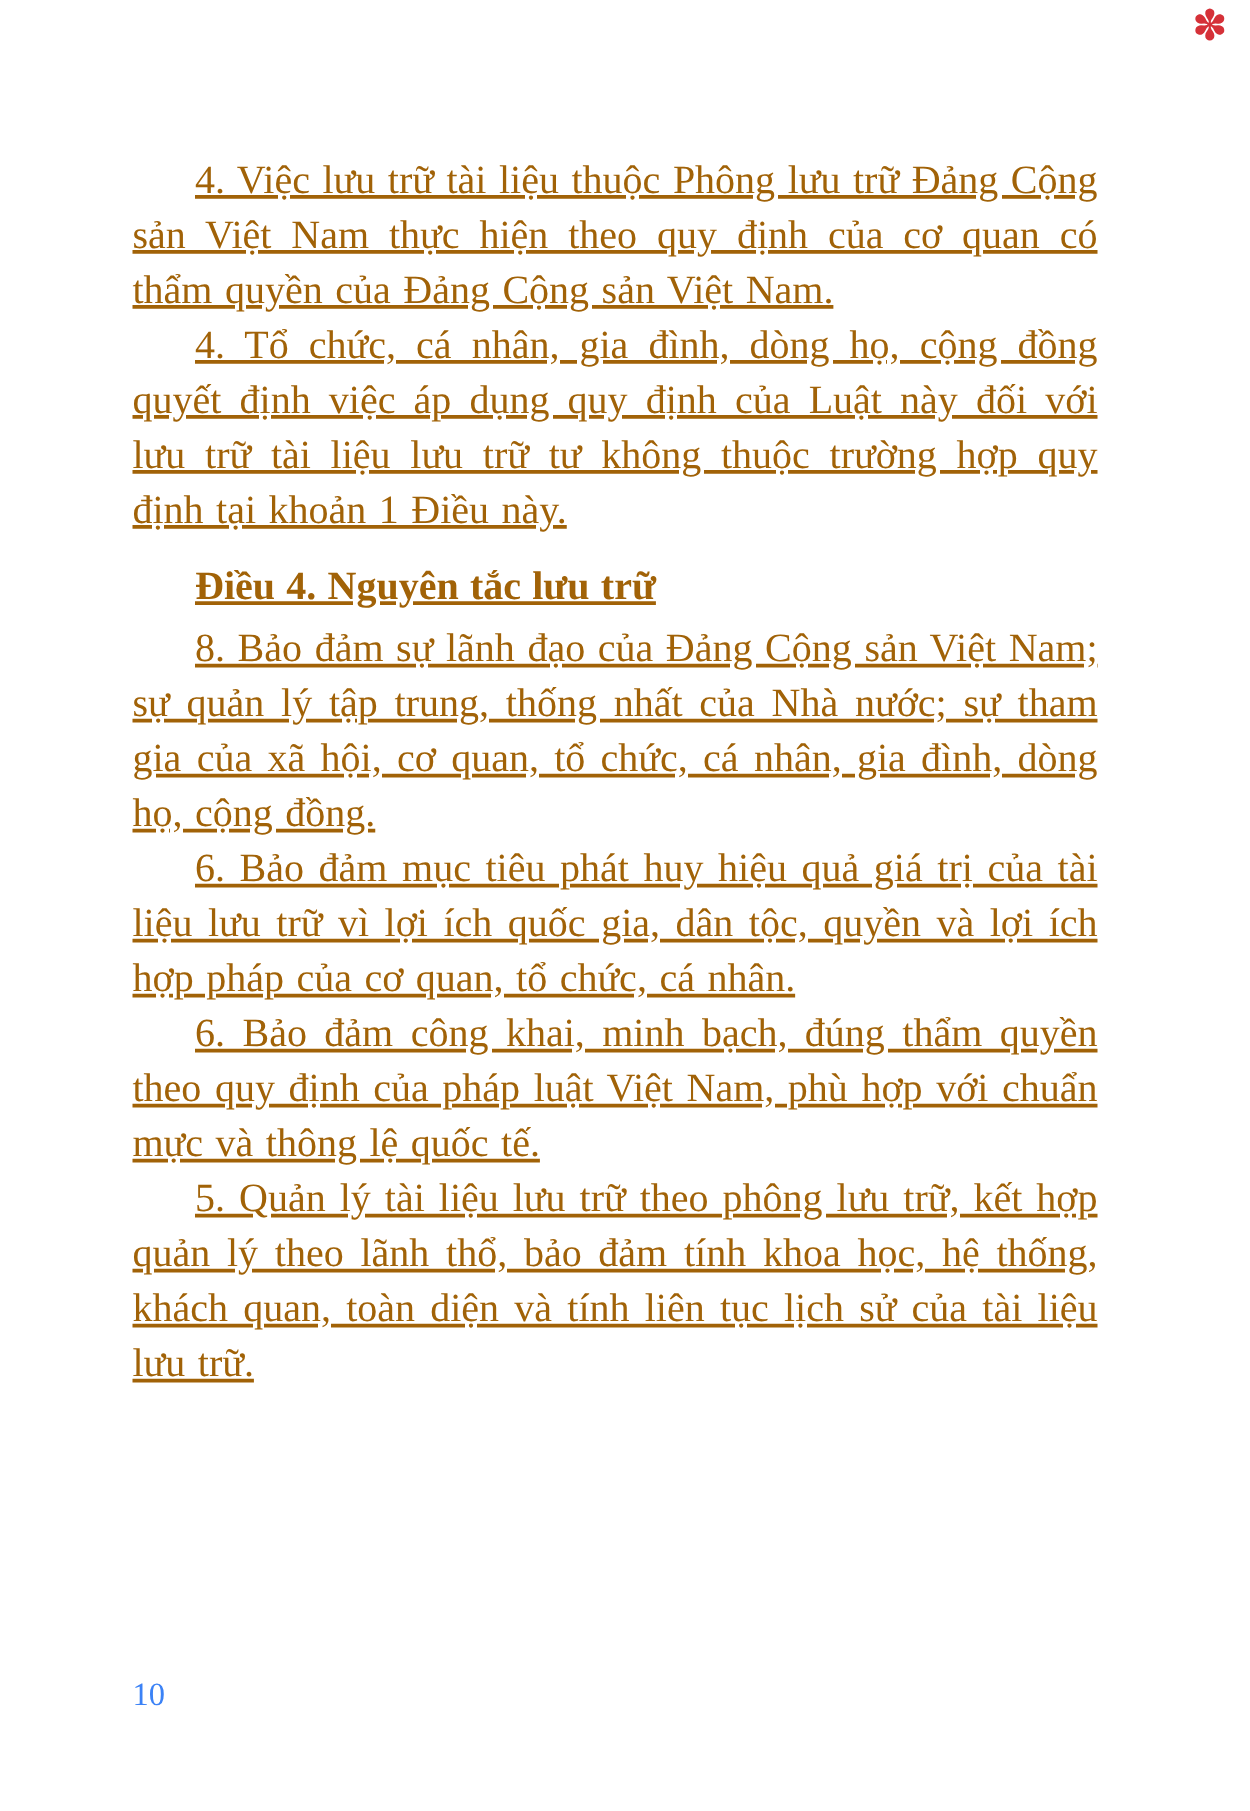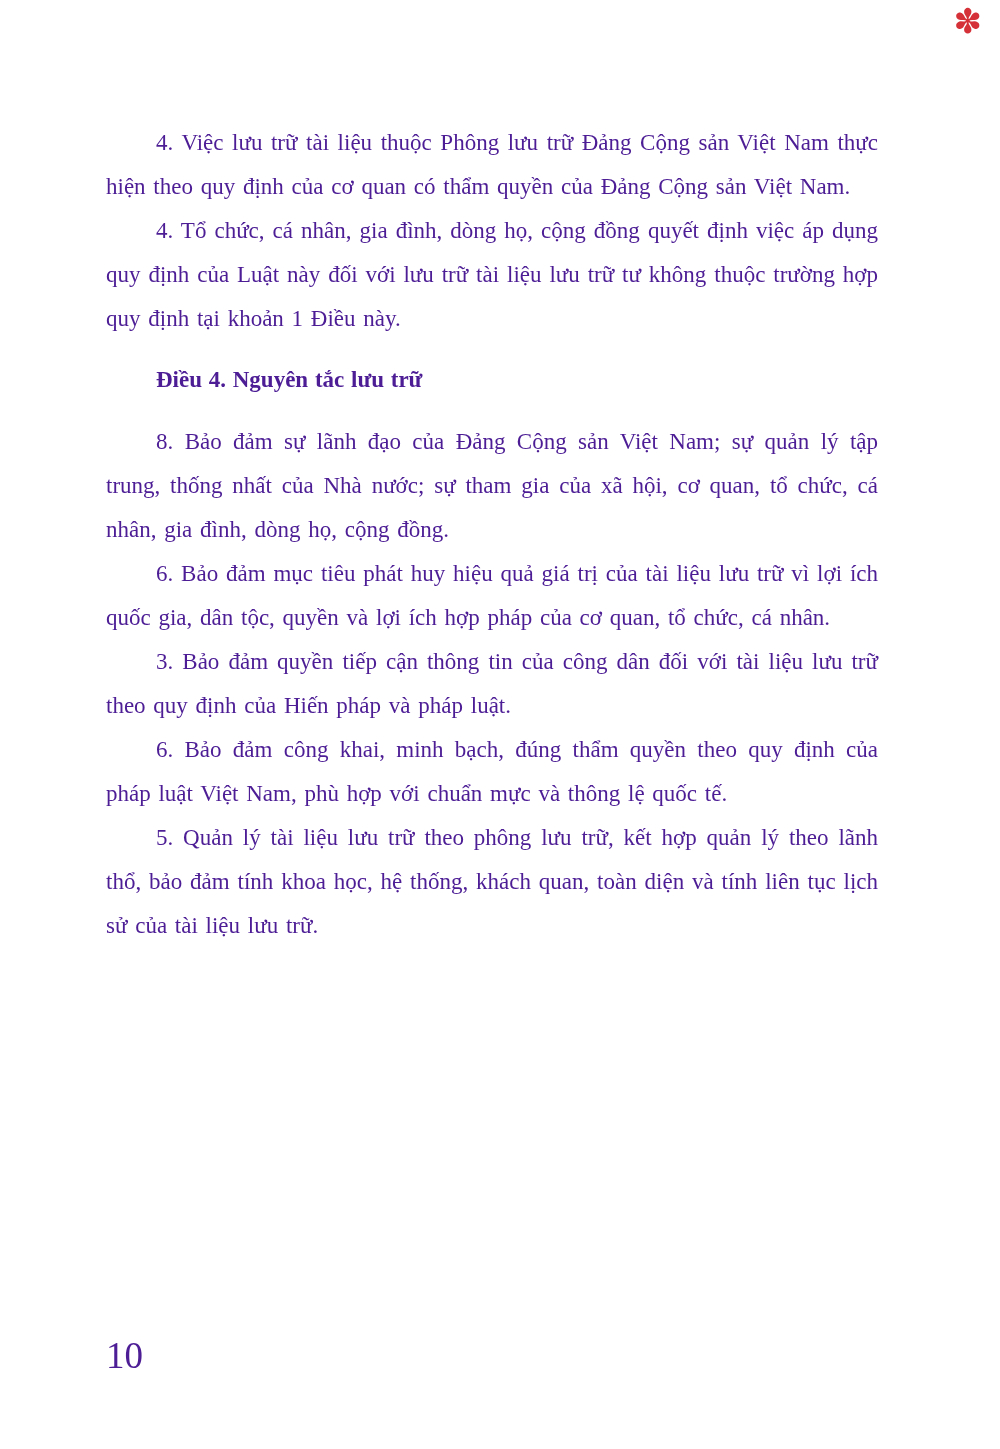--- a/index.html
+++ b/index.html
@@ -20,54 +20,54 @@
     right: 18px;
     font-size: 34px;
     line-height: 42px;
     font-family: "DejaVu Sans", sans-serif;
   }
   .page-content {
     position: absolute;
     left: 106px;
     top: 121px;
     width: 772px;
-    color: #4c1d95;
-    font-size: 23px;
+    color: #a16207;
+    font-size: 32px;
     line-height: 44px;
     text-align: justify;
+    text-decoration: underline;
   }
   .page-content p {
     margin: 0;
     text-indent: 50px;
     word-spacing: 2px;
   }
   .page-content p.heading {
     font-weight: bold;
     margin-top: 17px;
-    margin-bottom: 18px;
+    margin-bottom: 6px;
     word-spacing: 1px;
   }
   .page-number {
     position: absolute;
     left: 106px;
     top: 1334px;
-    color: #4c1d95;
-    font-size: 37px;
+    color: #3b82f6;
+    font-size: 26px;
     line-height: 44px;
   }
 </style>
 </head>
 <body>
 
 <div class="ornament" style="color: rgb(213, 49, 56);">✽</div>
 
 <main class="page-content">
   <p class="body">4. Việc lưu trữ tài liệu thuộc Phông lưu trữ Đảng Cộng sản Việt Nam thực hiện theo quy định của cơ quan có thẩm quyền của Đảng Cộng sản Việt Nam.</p>
   <p class="body">4. Tổ chức, cá nhân, gia đình, dòng họ, cộng đồng quyết định việc áp dụng quy định của Luật này đối với lưu trữ tài liệu lưu trữ tư không thuộc trường hợp quy định tại khoản 1 Điều này.</p>
   <p class="heading">Điều 4. Nguyên tắc lưu trữ</p>
   <p class="body">8. Bảo đảm sự lãnh đạo của Đảng Cộng sản Việt Nam; sự quản lý tập trung, thống nhất của Nhà nước; sự tham gia của xã hội, cơ quan, tổ chức, cá nhân, gia đình, dòng họ, cộng đồng.</p>
   <p class="body">6. Bảo đảm mục tiêu phát huy hiệu quả giá trị của tài liệu lưu trữ vì lợi ích quốc gia, dân tộc, quyền và lợi ích hợp pháp của cơ quan, tổ chức, cá nhân.</p>
-  <p class="body">3. Bảo đảm quyền tiếp cận thông tin của công dân đối với tài liệu lưu trữ theo quy định của Hiến pháp và pháp luật.</p>
   <p class="body">6. Bảo đảm công khai, minh bạch, đúng thẩm quyền theo quy định của pháp luật Việt Nam, phù hợp với chuẩn mực và thông lệ quốc tế.</p>
   <p class="body">5. Quản lý tài liệu lưu trữ theo phông lưu trữ, kết hợp quản lý theo lãnh thổ, bảo đảm tính khoa học, hệ thống, khách quan, toàn diện và tính liên tục lịch sử của tài liệu lưu trữ.</p>
 </main>
 
 <div class="page-number">10</div>
 
 </body></html>

